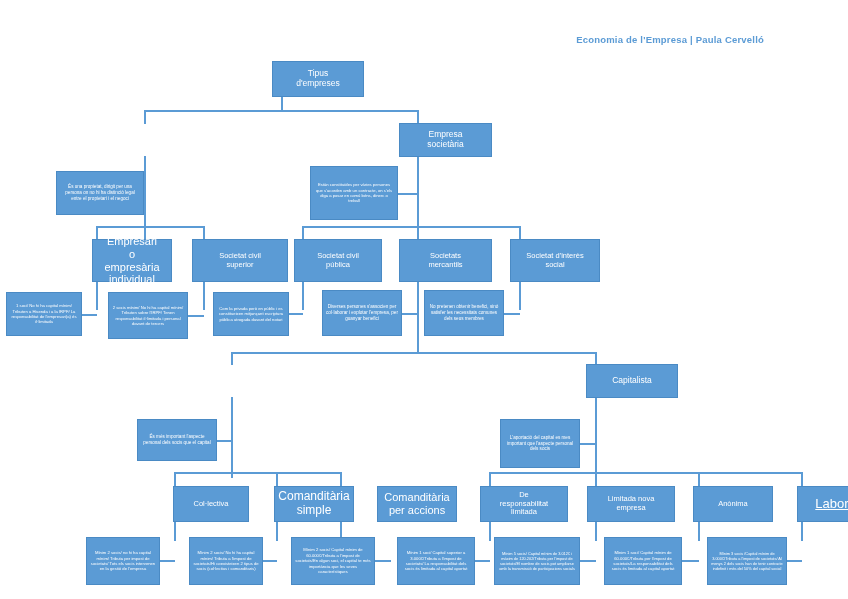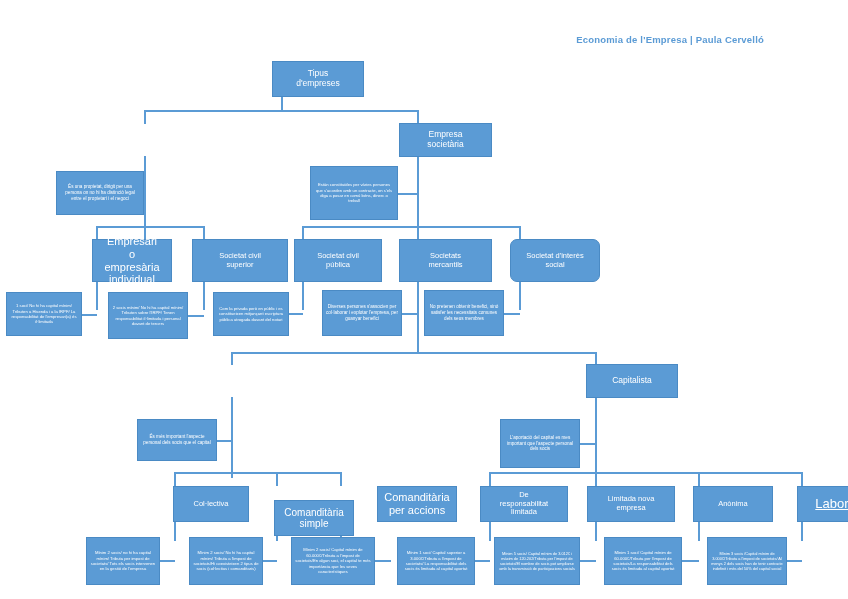--- a/index.html
+++ b/index.html
@@ -123,35 +123,35 @@
 
   <div class="node title" style="left:363px;top:123px;width:93px;height:34px;">Empresa societària</div>
 
   <div class="note" style="left:56px;top:171px;width:88px;height:44px;">És una propietat, dirigit per una persona on no hi ha distinció legal entre el propietari i el negoci</div>
   <div class="note tiny" style="left:310px;top:166px;width:88px;height:54px;">Estàn constituïdes per vàries persones que s'acorden amb un contracte, on s'els diga a posar en comú béns, dinerс o treball</div>
 
   <div class="node title" style="left:56px;top:239px;width:80px;height:43px;font-size:11px;">Empresari o empresària individual</div>
   <div class="node title" style="left:156px;top:239px;width:96px;height:43px;font-size:7.5px;">Societat civil superior</div>
   <div class="node title" style="left:258px;top:239px;width:88px;height:43px;font-size:7.5px;">Societat civil pública</div>
   <div class="node title" style="left:363px;top:239px;width:93px;height:43px;font-size:7.5px;">Societats mercantils</div>
-  <div class="node title" style="left:474px;top:239px;width:90px;height:43px;font-size:7.5px;border-radius:7px;">Societat d'interès social</div>
+  <div class="node title" style="left:474px;top:239px;width:90px;height:43px;font-size:7.5px;">Societat d'interès social</div>
 
   <div class="note tiny" style="left:6px;top:292px;width:76px;height:44px;">1 soci/ No hi ha capital mínim/ Tributen a Hisenda i a la IRPF/ La responsabilitat de l'empresari(a) és il·limitada</div>
   <div class="note tiny" style="left:108px;top:292px;width:80px;height:47px;">2 socis mínim/ No hi ha capital mínim/ Tributen sobre l'IRPF/ Tenen responsabilitat il·limitada i personal davant de tercers</div>
   <div class="note tiny" style="left:213px;top:292px;width:76px;height:44px;">Com la privada però en públic i es constitueixen mitjançant escriptura pública atrogada davant del notari</div>
   <div class="note" style="left:322px;top:290px;width:80px;height:46px;">Diverses persones s'associen per col·laborar i explotar l'empresa, per guanyar benefici</div>
   <div class="note" style="left:424px;top:290px;width:80px;height:46px;">No pretenen obtenir benefici, sinó satisfer les necessitats comunes dels seus membres</div>
 
   <div class="node title" style="left:550px;top:364px;width:92px;height:34px;">Capitalista</div>
 
   <div class="note" style="left:137px;top:419px;width:80px;height:42px;">És més important l'aspecte personal dels socis que el capital</div>
   <div class="note" style="left:500px;top:419px;width:80px;height:49px;">L'aportació del capital es mes important que l'aspecte personal dels socis</div>
 
   <div class="node title" style="left:137px;top:486px;width:76px;height:36px;font-size:7.5px;">Col·lectiva</div>
-  <div class="node title" style="left:238px;top:500px;width:80px;height:36px;font-size:10px;">Comanditària simple</div>
+  <div class="node title" style="left:238px;top:486px;width:80px;height:36px;font-size:12px;">Comanditària simple</div>
   <div class="node title" style="left:341px;top:486px;width:80px;height:36px;font-size:11px;">Comanditària per accions</div>
   <div class="node title" style="left:444px;top:486px;width:88px;height:36px;font-size:7.5px;">De responsabilitat limitada</div>
   <div class="node title" style="left:551px;top:486px;width:88px;height:36px;font-size:7.5px;">Limitada nova empresa</div>
   <div class="node title" style="left:657px;top:486px;width:80px;height:36px;font-size:7.5px;">Anònima</div>
   <div class="node title" style="left:761px;top:486px;width:80px;height:36px;font-size:13px;text-decoration:underline;">Laboral</div>
 
   <div class="note tiny" style="left:86px;top:537px;width:74px;height:48px;">Mínim 2 socis/ no hi ha capital mínim/ Tributa per impost de societats/ Tots els socis intervenen en la gestió de l'empresa</div>
   <div class="note tiny" style="left:189px;top:537px;width:74px;height:48px;">Mínim 2 socis/ No hi ha capital mínim/ Tributa a l'impost de societats/Hi coexisteixen 2 tipus de socis (col·lectius i comanditaris)</div>
   <div class="note tiny" style="left:291px;top:537px;width:84px;height:48px;">Mínim 2 socis/ Capital mínim de 60.000€/Tributa a l'impost de societats/En algun soci, el capital te més importància que les seves característiques</div>
   <div class="note tiny" style="left:397px;top:537px;width:78px;height:48px;">Mínim 1 soci/ Capital superior a 3.000€/Tributa a l'impost de societats/ La responsabilitat dels socis és limitada al capital aportat</div>

